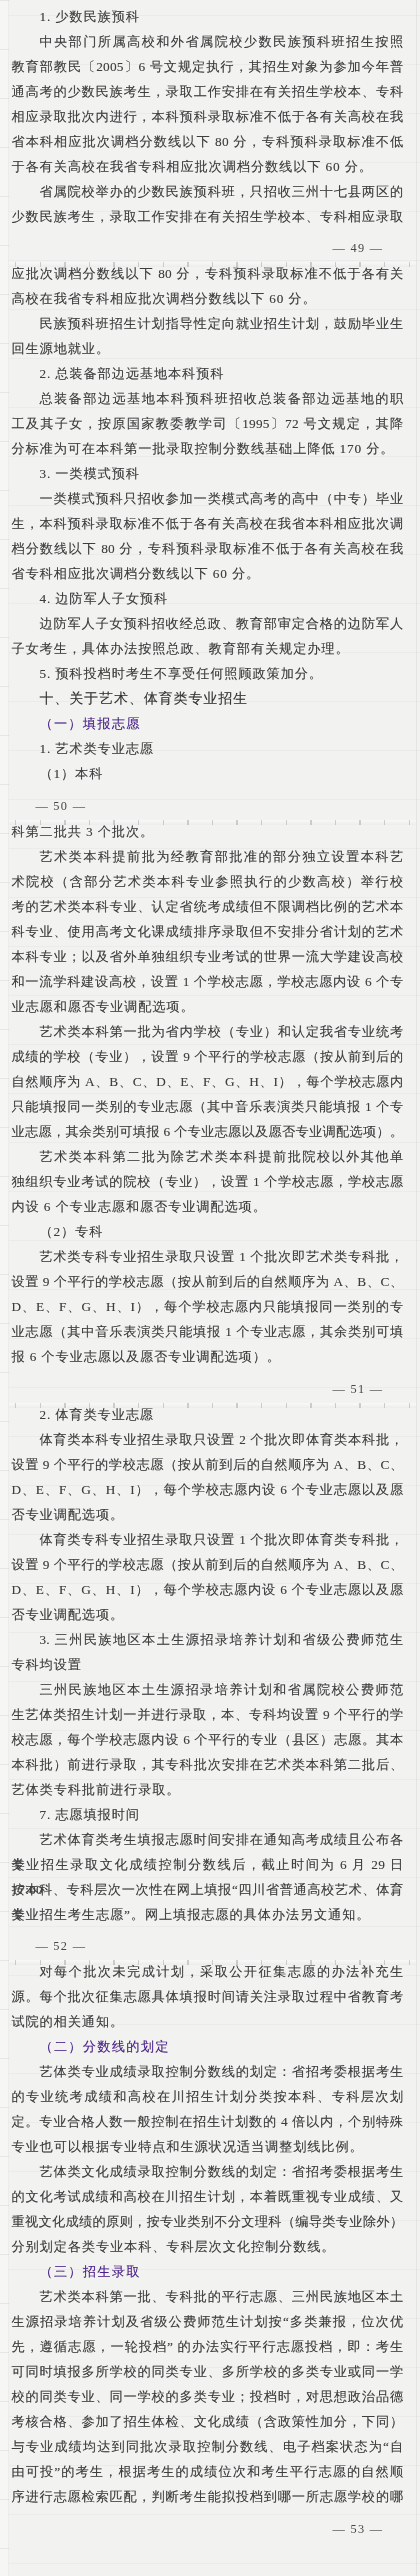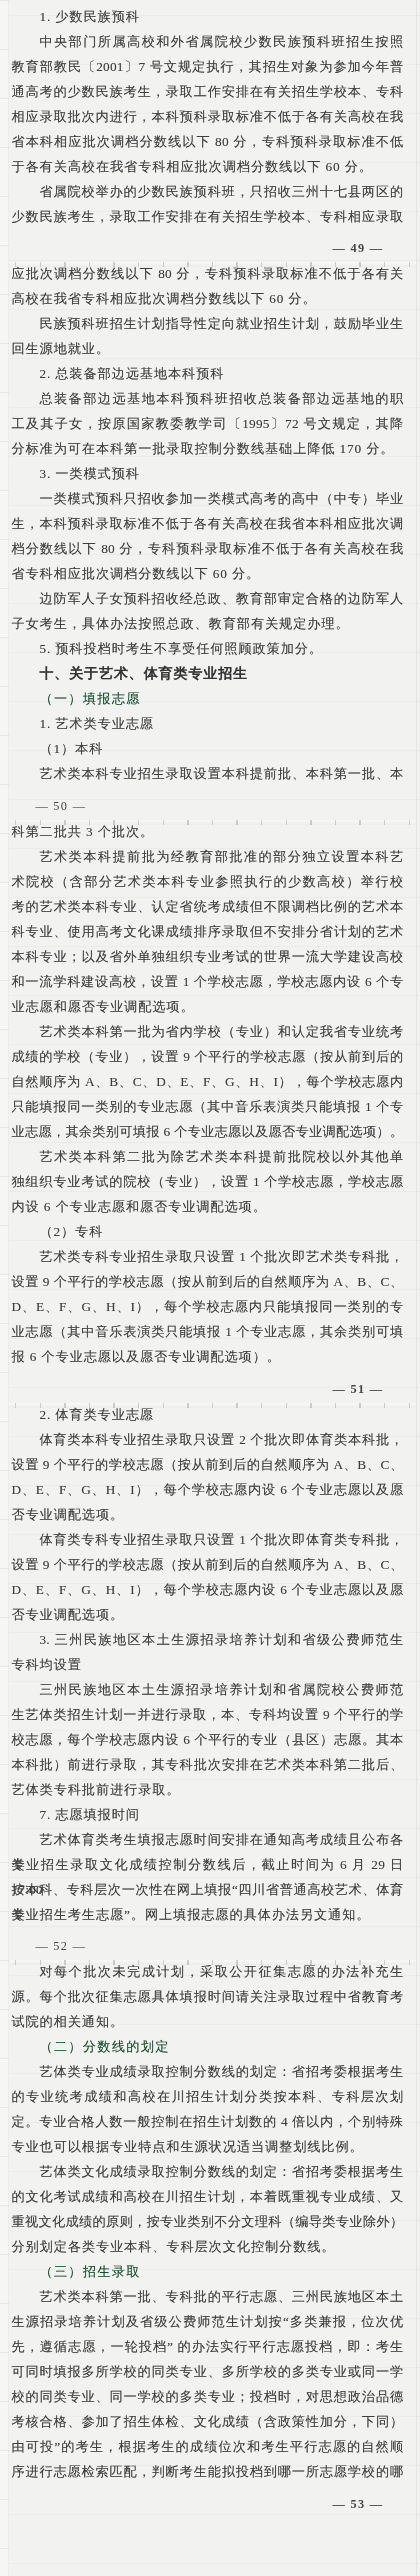--- a/index.html
+++ b/index.html
@@ -48,80 +48,80 @@
     white-space:nowrap;
   }
   
   .f{white-space:normal;text-align:justify;text-align-last:justify;letter-spacing:0.3px;}
   
   .e{letter-spacing:0.9px;}
   .ind{text-indent:28px;}
   
   .h{
     font-family:"Liberation Sans","DejaVu Sans",sans-serif;
-    font-weight:700;font-size:14px;letter-spacing:0.9px;
+    font-weight:400;font-size:14px;letter-spacing:0.9px;
     text-indent:28px;color:#343434;
   }
   
-  .sub{letter-spacing:1.3px;color:#14532d;}
+  .sub{letter-spacing:1.3px;color:#4c1d95;}
   
   .pg{
     margin-top:7.6px;font-size:12.3px;letter-spacing:1.3px;color:#474747;
     text-shadow:none;
   }
   .pl{padding-left:24px;}
-  .pr{text-align:right;padding-right:20px;font-weight:bold;}
+  .pr{text-align:right;padding-right:20px;}
   
   .seam::after{
     content:"";position:absolute;left:-11.4px;right:-12.6px;top:26px;height:5px;
     background:
       repeating-linear-gradient(to right,
         rgba(170,170,168,0.55) 0 1.3px, transparent 1.3px 24.6px),
       linear-gradient(rgba(252,252,252,0.7),rgba(226,226,224,0.35));
     background-position:15px 0,0 0;
   }
 </style>
 </head>
 <body>
 
 <div class="page">
   <div class="gutter-left"></div>
   <div class="edge-right"></div>
   <div class="doc" id="doc">
       <div class="ln e ind">1. 少数民族预科</div>
       <div class="ln f ind">中央部门所属高校和外省属院校少数民族预科班招生按照</div>
-      <div class="ln f">教育部教民〔2001〕7 号文规定执行，其招生对象为参加今年普</div>
+      <div class="ln f">教育部教民〔2005〕6 号文规定执行，其招生对象为参加今年普</div>
       <div class="ln f">通高考的少数民族考生，录取工作安排在有关招生学校本、专科</div>
       <div class="ln f">相应录取批次内进行，本科预科录取标准不低于各有关高校在我</div>
       <div class="ln f">省本科相应批次调档分数线以下 80 分，专科预科录取标准不低</div>
       <div class="ln e">于各有关高校在我省专科相应批次调档分数线以下 60 分。</div>
       <div class="ln f ind">省属院校举办的少数民族预科班，只招收三州十七县两区的</div>
       <div class="ln f">少数民族考生，录取工作安排在有关招生学校本、专科相应录取</div>
       <div class="ln pg pr seam">— 49 —</div>
       <div class="ln f">应批次调档分数线以下 80 分，专科预科录取标准不低于各有关</div>
       <div class="ln e">高校在我省专科相应批次调档分数线以下 60 分。</div>
       <div class="ln f ind">民族预科班招生计划指导性定向就业招生计划，鼓励毕业生</div>
       <div class="ln e">回生源地就业。</div>
       <div class="ln e ind">2. 总装备部边远基地本科预科</div>
       <div class="ln f ind">总装备部边远基地本科预科班招收总装备部边远基地的职</div>
       <div class="ln f">工及其子女，按原国家教委教学司〔1995〕72 号文规定，其降</div>
       <div class="ln e">分标准为可在本科第一批录取控制分数线基础上降低 170 分。</div>
       <div class="ln e ind">3. 一类模式预科</div>
       <div class="ln f ind">一类模式预科只招收参加一类模式高考的高中（中专）毕业</div>
       <div class="ln f">生，本科预科录取标准不低于各有关高校在我省本科相应批次调</div>
       <div class="ln f">档分数线以下 80 分，专科预科录取标准不低于各有关高校在我</div>
       <div class="ln e">省专科相应批次调档分数线以下 60 分。</div>
+      <div class="ln e ind">4. 边防军人子女预科</div>
       <div class="ln f ind">边防军人子女预科招收经总政、教育部审定合格的边防军人</div>
       <div class="ln e">子女考生，具体办法按照总政、教育部有关规定办理。</div>
       <div class="ln e ind">5. 预科投档时考生不享受任何照顾政策加分。</div>
       <div class="ln h">十、关于艺术、体育类专业招生</div>
       <div class="ln e ind sub">（一）填报志愿</div>
       <div class="ln e ind">1. 艺术类专业志愿</div>
       <div class="ln e ind">（1）本科</div>
-      <div class="ln f ind">艺术类本科专业招生录取设置本科提前批、本科第一批、本</div>
       <div class="ln pg pl seam">— 50 —</div>
       <div class="ln e">科第二批共 3 个批次。</div>
       <div class="ln f ind">艺术类本科提前批为经教育部批准的部分独立设置本科艺</div>
       <div class="ln f">术院校（含部分艺术类本科专业参照执行的少数高校）举行校</div>
       <div class="ln f">考的艺术类本科专业、认定省统考成绩但不限调档比例的艺术本</div>
       <div class="ln f">科专业、使用高考文化课成绩排序录取但不安排分省计划的艺术</div>
       <div class="ln f">本科专业；以及省外单独组织专业考试的世界一流大学建设高校</div>
       <div class="ln f">和一流学科建设高校，设置 1 个学校志愿，学校志愿内设 6 个专</div>
       <div class="ln e">业志愿和愿否专业调配选项。</div>
       <div class="ln f ind">艺术类本科第一批为省内学校（专业）和认定我省专业统考</div>
@@ -173,18 +173,19 @@
       <div class="ln f">的文化考试成绩和高校在川招生计划，本着既重视专业成绩、又</div>
       <div class="ln f">重视文化成绩的原则，按专业类别不分文理科（编导类专业除外）</div>
       <div class="ln e">分别划定各类专业本科、专科层次文化控制分数线。</div>
       <div class="ln e ind sub">（三）招生录取</div>
       <div class="ln f ind">艺术类本科第一批、专科批的平行志愿、三州民族地区本土</div>
       <div class="ln f">生源招录培养计划及省级公费师范生计划按“多类兼报，位次优</div>
       <div class="ln f">先，遵循志愿，一轮投档” 的办法实行平行志愿投档，即：考生</div>
       <div class="ln f">可同时填报多所学校的同类专业、多所学校的多类专业或同一学</div>
       <div class="ln f">校的同类专业、同一学校的多类专业；投档时，对思想政治品德</div>
       <div class="ln f">考核合格、参加了招生体检、文化成绩（含政策性加分，下同）</div>
+      <div class="ln f">与专业成绩均达到同批次录取控制分数线、电子档案状态为“自</div>
       <div class="ln f">由可投”的考生，根据考生的成绩位次和考生平行志愿的自然顺</div>
       <div class="ln f">序进行志愿检索匹配，判断考生能拟投档到哪一所志愿学校的哪</div>
       <div class="ln pg pr">— 53 —</div>
     </div>
 </div>
 
 
 </body></html>

